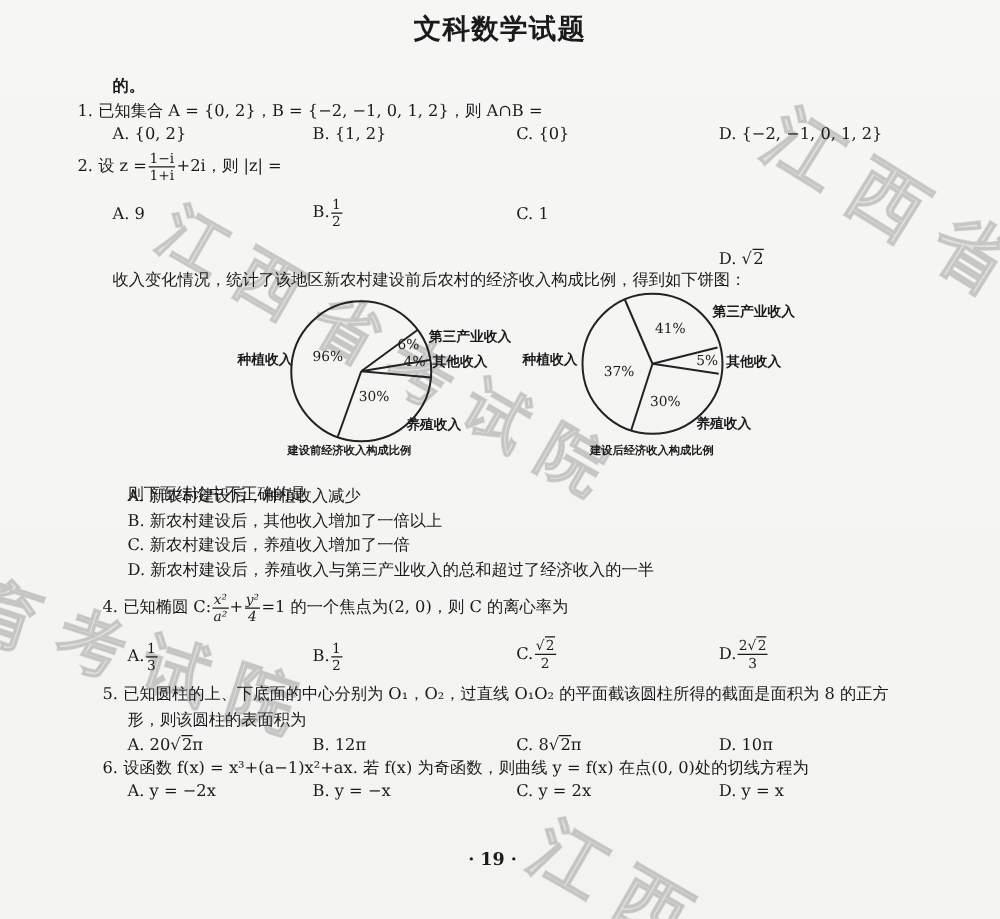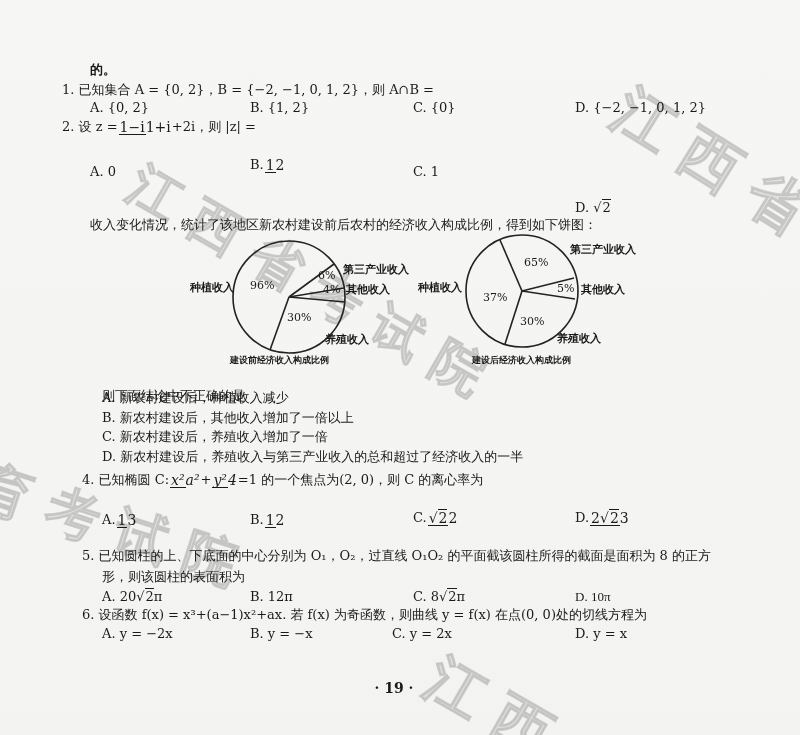--- a/index.html
+++ b/index.html
@@ -7,59 +7,60 @@
          font-family:"DejaVu Serif","Liberation Serif",serif; color:#1a1a1a; }
   .page { position:absolute; left:0; top:0; width:800px; height:735px;
           background: linear-gradient(180deg,#f6f6f4 0%,#f3f3f1 100%); }
   .wm { position:absolute; color:rgba(150,150,150,0.22); font-family:"DejaVu Sans",sans-serif;
         font-weight:bold; font-size:60px; letter-spacing:18px; transform-origin:left top; white-space:nowrap;
         -webkit-text-stroke:1px rgba(120,120,120,0.25); }
   .t { position:absolute; white-space:nowrap; font-size:13px; line-height:16px; }
   .b { font-weight:bold; font-family:"DejaVu Sans",sans-serif; }
   .title { position:absolute; top:8px; left:0; width:800px; text-align:center; font-size:22px; font-weight:bold;
            font-family:"DejaVu Sans",sans-serif; letter-spacing:1px; }
-  .frac { display:inline-flex; flex-direction:row; align-items:center; vertical-align:middle; margin:0 1px; font-size:14px; line-height:13px; }
+  .frac { display:inline-flex; flex-direction:column; align-items:center; vertical-align:middle; margin:0 1px; font-size:11px; line-height:13px; }
   .frac .num { border-bottom:1px solid #1a1a1a; padding:0 1px; }
   .sqrt { border-top:1px solid #1a1a1a; padding-left:1px; }
   .it { font-style:italic; }
   .pie-label { position:absolute; font-size:11px; font-family:"DejaVu Sans",sans-serif; font-weight:bold; white-space:nowrap; }
   .pie-pct { position:absolute; font-size:11px; white-space:nowrap; }
   .pie-cap { position:absolute; font-size:9px; font-family:"DejaVu Sans",sans-serif; font-weight:bold; white-space:nowrap; }
   .pagenum { position:absolute; top:680px; left:0; width:788px; text-align:center; font-size:14px; font-weight:bold; }
 </style>
 </head>
 <body>
 
 <div class="page">
 
   <div class="wm" style="left:640px;top:70px;transform:rotate(32deg);">江西省</div>
   <div class="wm" style="left:150px;top:150px;transform:rotate(30deg);font-size:52px;">江西省考试院</div>
   <div class="wm" style="left:-10px;top:450px;transform:rotate(18deg);font-size:54px;">育考试院</div>
   <div class="wm" style="left:450px;top:640px;transform:rotate(30deg);font-size:58px;">江西省</div>
 
+  <div class="title">文科数学试题</div>
 
   <div class="t b" style="left:90px;top:62px;font-size:13px;">的。</div>
 
   <div class="t" style="left:62px;top:82px;">
     <span>1.</span>
     <span>已知集合 A = {0, 2}，B = {−2, −1, 0, 1, 2}，则 A∩B =</span>
   </div>
   <div class="t" style="left:90px;top:100px;">A. {0, 2}</div>
   <div class="t" style="left:250px;top:100px;">B. {1, 2}</div>
   <div class="t" style="left:413px;top:100px;">C. {0}</div>
   <div class="t" style="left:575px;top:100px;">D. {−2, −1, 0, 1, 2}</div>
 
   <div class="t" style="left:62px;top:120px;line-height:14px;">
     <span>2.</span>
     <span>设 z =</span><span class="frac">
         <span class="num">1−i</span>
         <span>1+i</span>
       </span><span>+2i，则 |z| =</span>
   </div>
-  <div class="t" style="left:90px;top:164px;">A. 0</div>
+  <div class="t" style="left:90px;top:164px;">A. 9</div>
   <div class="t" style="left:250px;top:157px;">
     <span>B.</span><span class="frac">
         <span class="num">1</span>
         <span>2</span>
       </span>
   </div>
   <div class="t" style="left:413px;top:164px;">C. 1</div>
   <div class="t" style="left:575px;top:164px;margin-top:36px;">
     <span>D.</span> √<span class="sqrt">2</span>
   </div>
@@ -88,21 +89,21 @@
   <div class="pie-pct" style="left:318px;top:269px;">6%</div>
   <div class="pie-pct" style="left:323px;top:283px;">4%</div>
   <div class="pie-label" style="left:343px;top:262px;">第三产业收入</div>
   <div class="pie-label" style="left:346px;top:282px;">其他收入</div>
   <div class="pie-label" style="left:325px;top:332px;">养殖收入</div>
   <div class="pie-cap" style="left:230px;top:354px;">建设前经济收入构成比例</div>
 
   <div class="pie-label" style="left:418px;top:280px;">种植收入</div>
   <div class="pie-pct" style="left:483px;top:291px;">37%</div>
   <div class="pie-pct" style="left:520px;top:315px;">30%</div>
-  <div class="pie-pct" style="left:524px;top:256px;">65%</div>
+  <div class="pie-pct" style="left:524px;top:256px;">41%</div>
   <div class="pie-pct" style="left:557px;top:282px;">5%</div>
   <div class="pie-label" style="left:570px;top:242px;">第三产业收入</div>
   <div class="pie-label" style="left:581px;top:282px;">其他收入</div>
   <div class="pie-label" style="left:557px;top:331px;">养殖收入</div>
   <div class="pie-cap" style="left:472px;top:354px;">建设后经济收入构成比例</div>
 
   <div class="t" style="left:102px;top:388px;">则下面结论中不正确的是</div>
   <div class="t" style="left:102px;top:390px;">A. 新农村建设后，种植收入减少</div>
   <div class="t" style="left:102px;top:410px;">B. 新农村建设后，其他收入增加了一倍以上</div>
   <div class="t" style="left:102px;top:449px;">D. 新农村建设后，养殖收入与第三产业收入的总和超过了经济收入的一半</div>
@@ -148,25 +149,25 @@
     <span>已知圆柱的上、下底面的中心分别为 O₁，O₂，过直线 O₁O₂ 的平面截该圆柱所得的截面是面积为 8 的正方</span>
   </div>
   <div class="t" style="left:102px;top:569px;">形，则该圆柱的表面积为</div>
   <div class="t" style="left:102px;top:589px;">
     <span>A. 20</span>√<span class="sqrt">2</span><span>π</span>
   </div>
   <div class="t" style="left:250px;top:589px;">B. 12π</div>
   <div class="t" style="left:413px;top:589px;">
     <span>C. 8</span>√<span class="sqrt">2</span><span>π</span>
   </div>
-  <div class="t" style="left:575px;top:589px;font-family:Liberation Serif, serif;">D. 10π</div>
+  <div class="t" style="left:575px;top:589px;">D. 10π</div>
 
   <div class="t" style="left:82px;top:607px;">
     <span>6.</span>
     <span>设函数 f(x) = x³+(a−1)x²+ax. 若 f(x) 为奇函数，则曲线 y = f(x) 在点(0, 0)处的切线方程为</span>
   </div>
   <div class="t" style="left:102px;top:626px;">A. y = −2x</div>
   <div class="t" style="left:250px;top:626px;">B. y = −x</div>
-  <div class="t" style="left:392px;top:626px;text-align:right;">C. y = 2x</div>
+  <div class="t" style="left:413px;top:626px;text-align:right;">C. y = 2x</div>
   <div class="t" style="left:575px;top:626px;">D. y = x</div>
 
   <div class="pagenum">· 19 ·</div>
 </div>
 
 </body></html>

